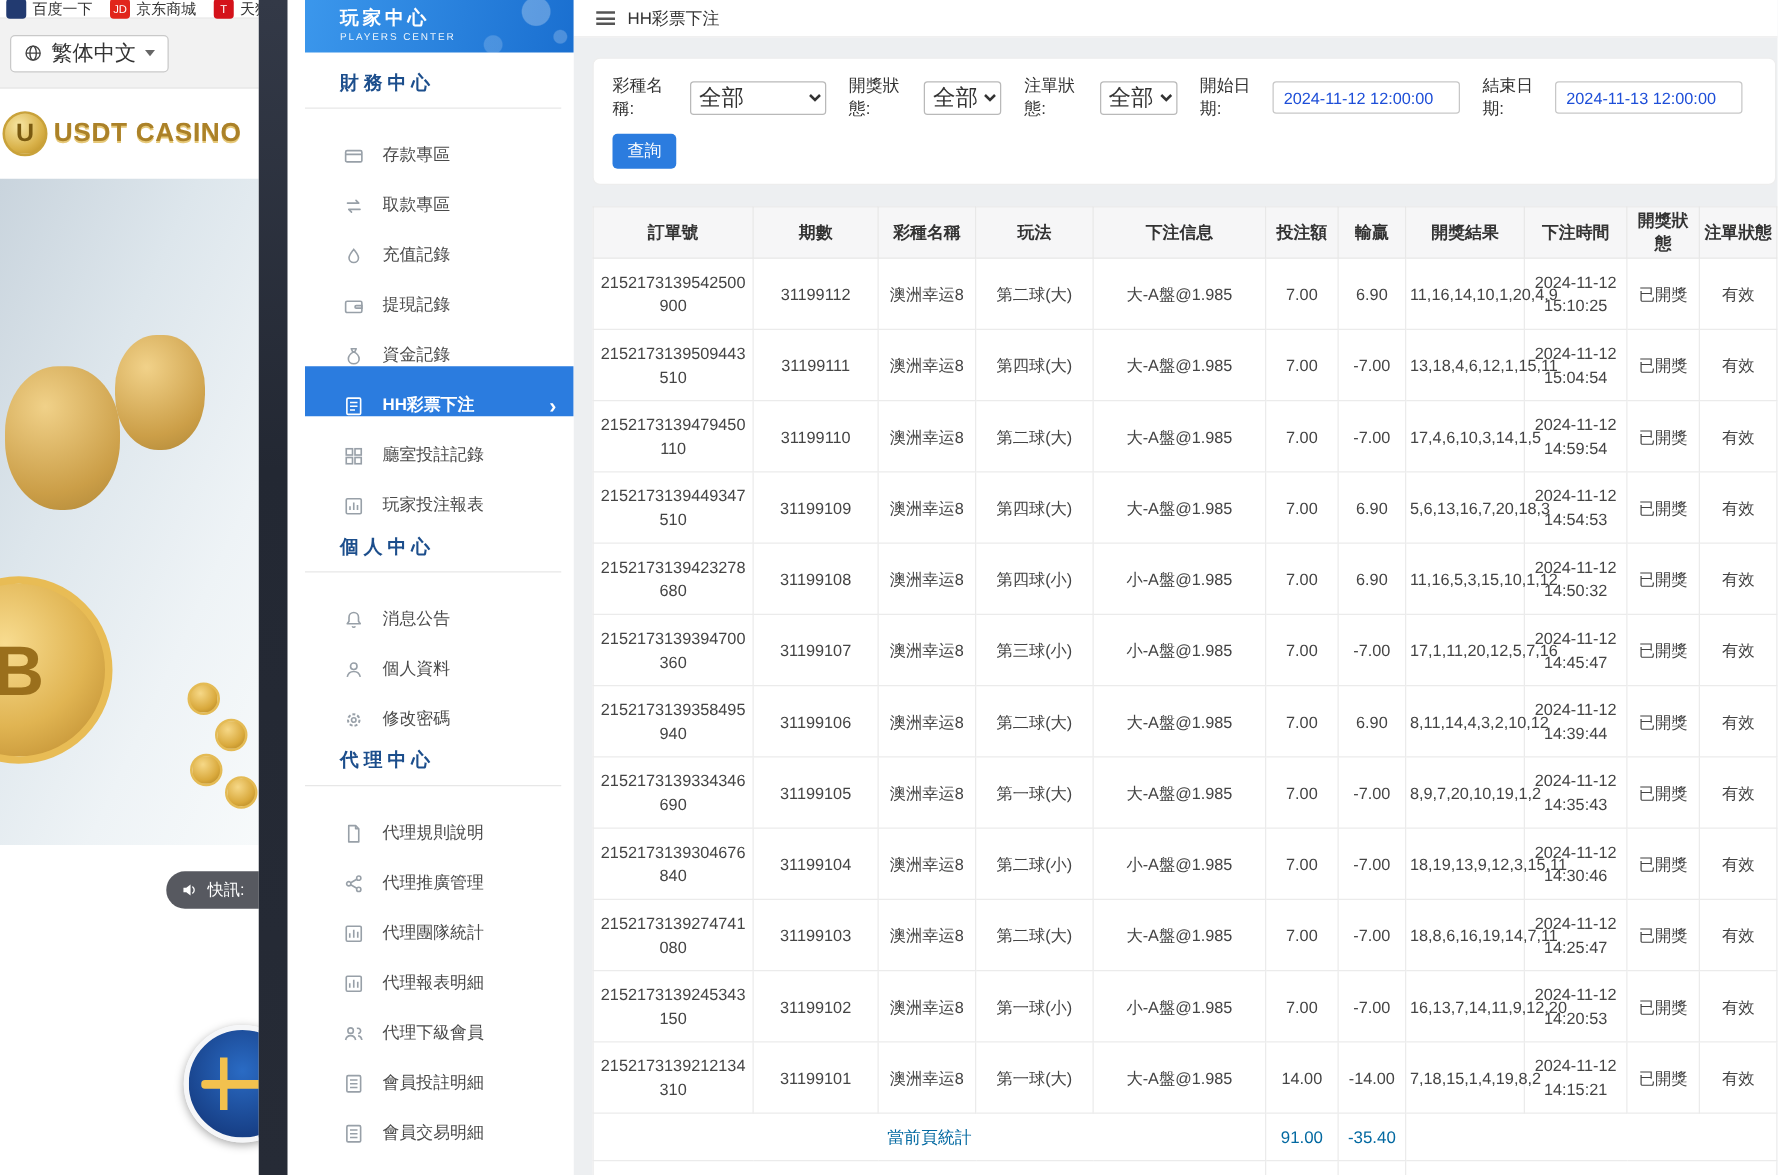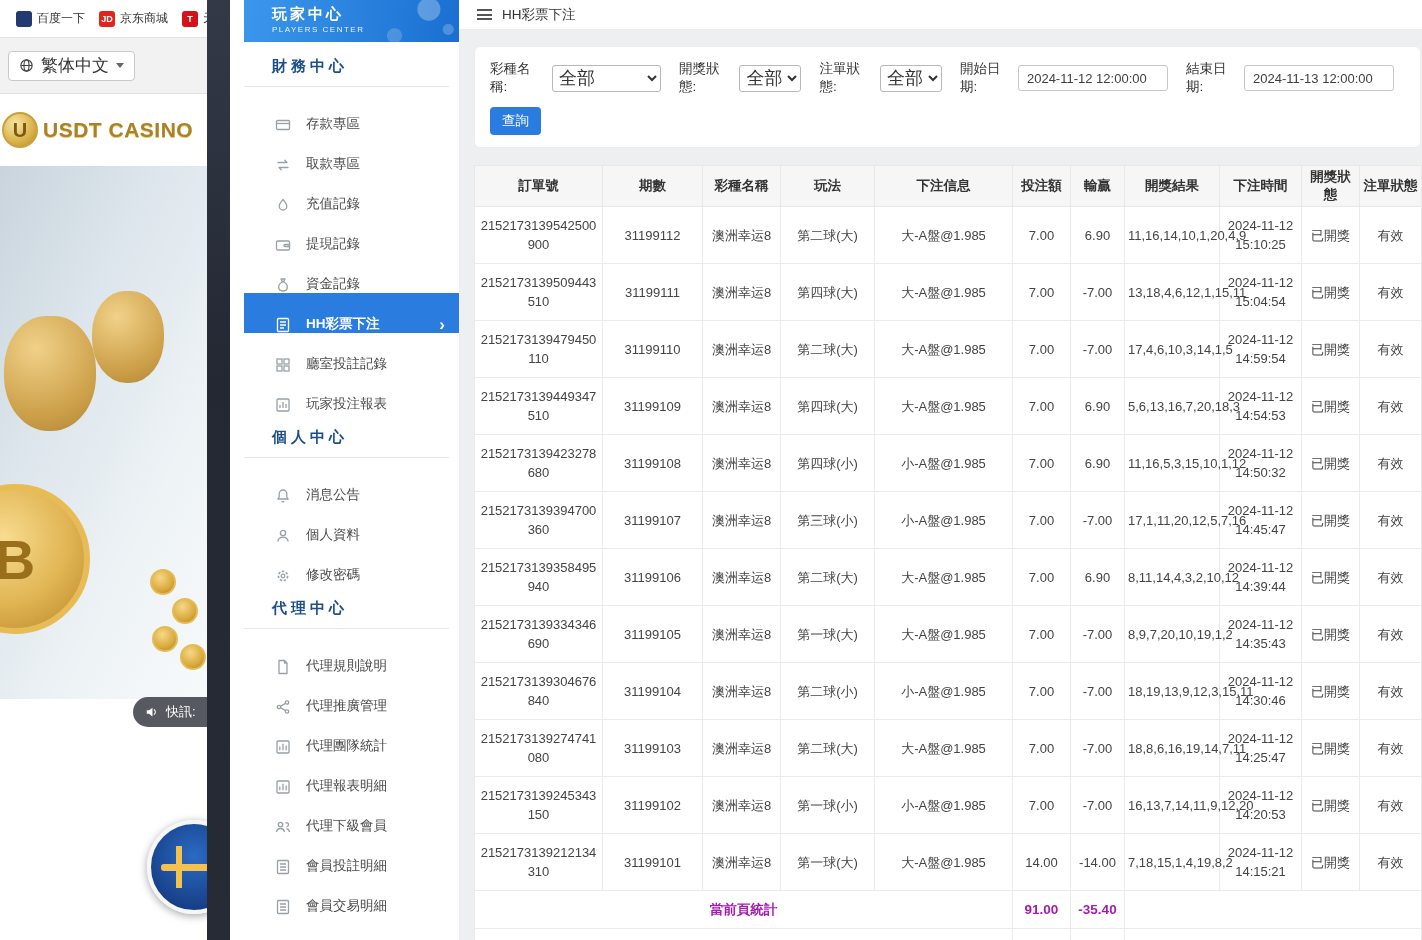--- a/index.html
+++ b/index.html
@@ -1,23 +1,23 @@
 <!DOCTYPE html>
 <html><head>
 <meta charset="utf-8">
 <style>
   * { box-sizing: border-box; margin: 0; padding: 0; }
   html, body { width: 1422px; height: 940px; overflow: hidden; font-family: "Liberation Sans", sans-serif; background: #fff; }
   body { position: relative; }
 
   
   .bg-page { position: absolute; left: 0; top: 0; width: 207px; height: 940px; background: #fff; overflow: hidden; }
-  .bm-bar { height: 38px; background: #fff; border-bottom: 1px solid #e3e3e3; display: flex; align-items: center; gap: 14px; padding: 0 16px; }
+  .bm-bar { height: 15px; background: #fff; border-bottom: 1px solid #e3e3e3; display: flex; align-items: center; gap: 14px; padding: 0 5px; }
   .bm-item { display: flex; align-items: center; gap: 5px; font-size: 12px; color: #333; white-space: nowrap; }
-  .bm-fav { width: 16px; height: 16px; border-radius: 3px; color: #fff; font-size: 9px; font-weight: bold; display: flex; align-items: center; justify-content: center; }
+  .bm-fav { width: 16px; height: 16px; border-radius: 3px; color: #fff; font-size: 9px; font-weight: normal; display: flex; align-items: center; justify-content: center; }
   .fav-baidu { background: #223a70; }
   .fav-jd { background: #e1251b; }
   .fav-tmall { background: #d4121a; }
 
   .lang-bar { height: 56px; background: #f2f2f2; border-bottom: 1px solid #e2e2e2; display: flex; align-items: center; padding-left: 8px; }
   .lang-btn { background: #fff; border: 1px solid #c9c9c9; border-radius: 4px; height: 30px; padding: 0 10px; display: flex; align-items: center; gap: 7px; font-size: 17px; color: #333; cursor: pointer; }
   .lang-btn .gi { width: 15px; height: 15px; color: #444; }
   .caret { width: 0; height: 0; border-left: 4px solid transparent; border-right: 4px solid transparent; border-top: 5px solid #666; }
 
   .logo-row { height: 72px; background: #fff; display: flex; align-items: center; padding-left: 2px; }
@@ -78,29 +78,29 @@
   .hamb::after { content: ""; position: absolute; left: 0; right: 0; top: 2.5px; height: 2px; background: #555; }
   .topbar-title { font-size: 13.5px; color: #333; font-weight: 500; }
 
   .content { padding: 16px 15px 0 15px; }
   .filter-card { background: #fff; border-radius: 6px; border: 1px solid #ededed; padding: 13px 15px 12px; }
   .f-row { display: flex; align-items: center; flex-wrap: nowrap; gap: 7px; font-size: 13.5px; color: #333; }
   .f-group { display: flex; align-items: center; gap: 6px; margin-right: 11px; }
   .f-sel { height: 27px; border: 1px solid #b9b9b9; border-radius: 3px; font-size: 18px; color: #333; background: #fff; padding: 0 2px; font-family: "Liberation Sans", sans-serif; }
   .sel-wide { width: 112px; }
   .sel-small { width: 62px; }
-  .f-date { height: 26px; width: 150px; border: 1px solid #c7c7c7; border-radius: 3px; font-size: 13px; color: #404040; padding: 0 8px; font-family: "Liberation Sans", sans-serif; }
+  .f-date { height: 26px; width: 150px; border: 1px solid #c7c7c7; border-radius: 3px; font-size: 13px; color: #1d4ed8; padding: 0 8px; font-family: "Liberation Sans", sans-serif; }
   .search-btn { margin-top: 11px; min-width: 44px; height: 28px; padding: 0 12px; background: #2b7cdf; border: none; border-radius: 4px; color: #fff; font-size: 13.5px; cursor: pointer; font-family: "Liberation Sans", sans-serif; }
 
   .table-card { margin-top: 17px; background: #fff; }
   table.bets { width: 100%; border-collapse: collapse; table-layout: fixed; background: #fff; }
   table.bets th { height: 40px; background: #f6f6f7; border: 1px solid #e8e8e8; font-size: 13.5px; font-weight: bold; color: #333; padding: 2px; }
   table.bets td { border: 1px solid #ebebeb; text-align: center; font-size: 13px; color: #444; padding: 9px 3px; line-height: 19px; }
   td.c-order { word-break: break-all; }
-  tr.sum-row td { font-size: 13.5px; color: #a21caf; font-weight: bold; }
+  tr.sum-row td { font-size: 13.5px; color: #0369a1; }
 </style>
 </head>
 <body>
 
 <svg width="0" height="0" style="position:absolute" aria-hidden="true">
   <symbol id="i-card" viewBox="0 0 16 16">
       <g fill="none" stroke="currentColor" stroke-width="1.3">
         <rect x="1.5" y="3.5" width="13" height="9" rx="1.2"></rect>
         <path d="M1.5 6.5h13"></path>
       </g>

